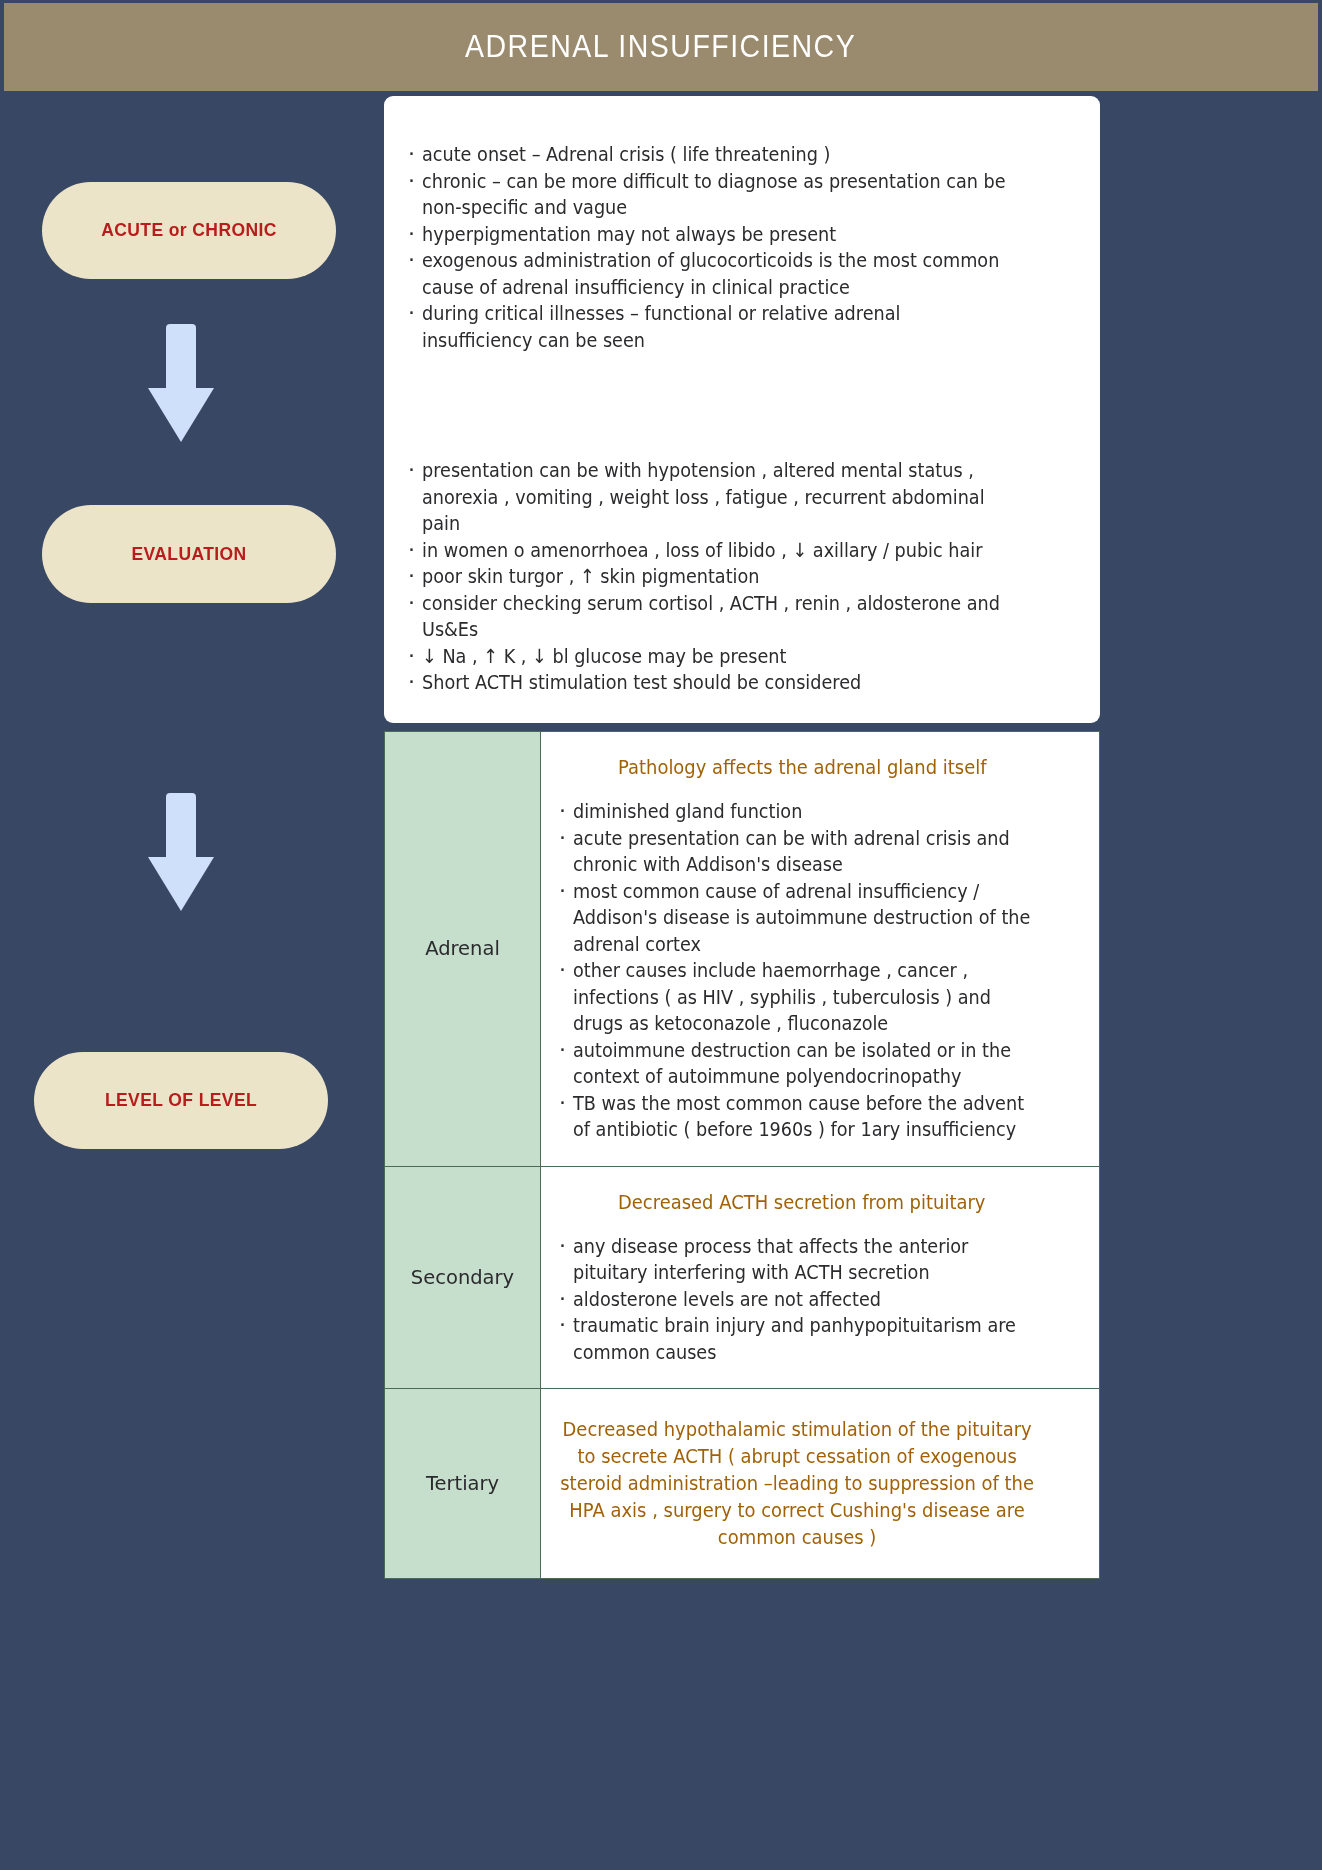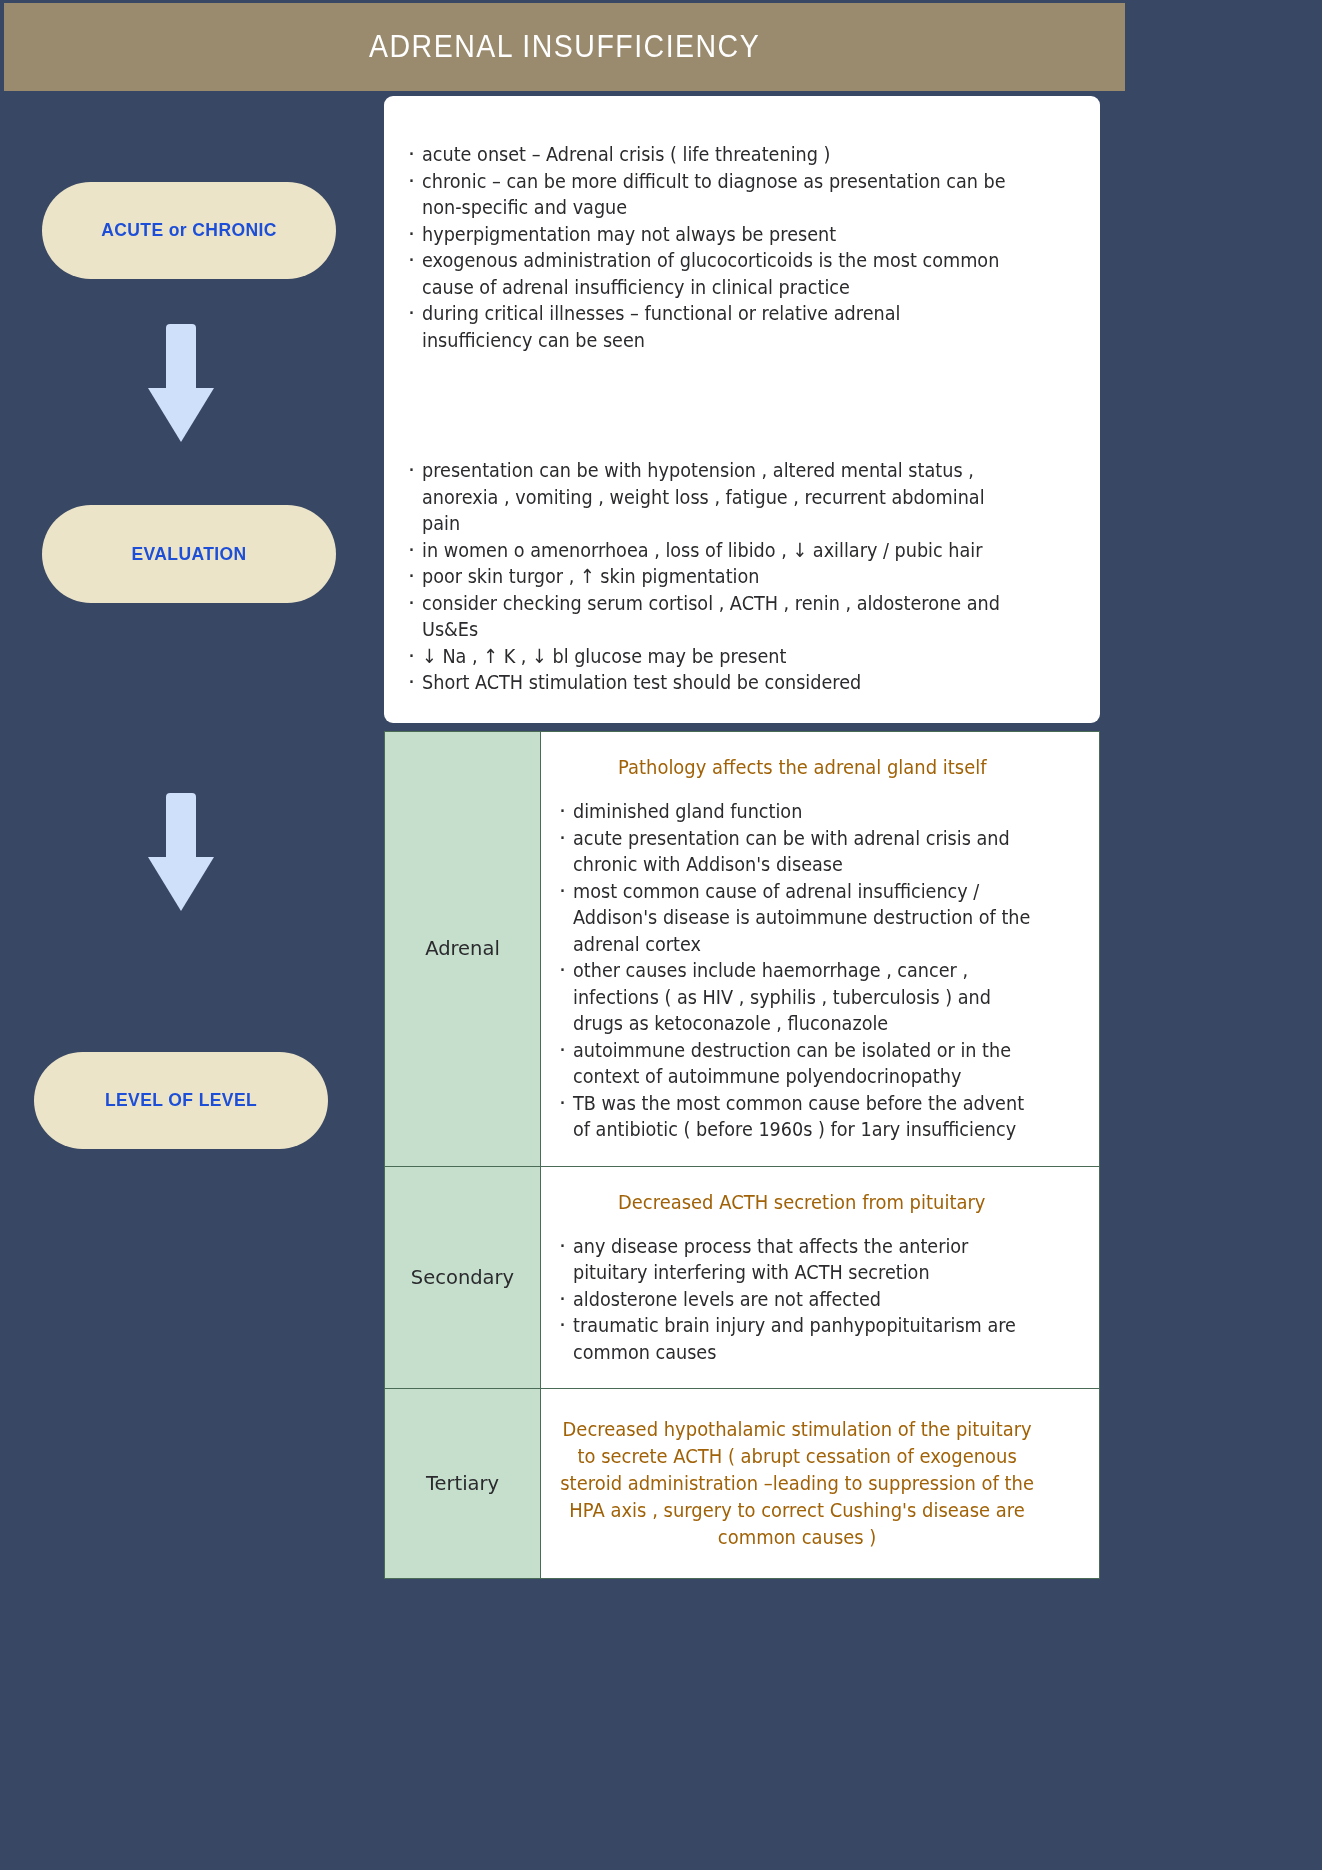--- a/index.html
+++ b/index.html
@@ -17,21 +17,21 @@
     height: 1870px;
     background: #384763;
     overflow: hidden;
   }
 
   
   #header-banner {
     position: absolute;
     left: 4px;
     top: 3px;
-    width: 1121px;
+    width: 1314px;
     height: 88px;
     background: #9a8a6e;
     display: flex;
     align-items: center;
     justify-content: center;
   }
   #header-title {
     color: #ffffff;
     font-size: 31px;
     letter-spacing: 1.6px;
@@ -58,21 +58,21 @@
     height: 1779px;
   }
 
   .pill {
     position: absolute;
     background: #ece4c8;
     border-radius: 600px;
     display: flex;
     align-items: center;
     justify-content: center;
-    color: #1d4ed8;
+    color: #b91c1c;
     font-family: "Liberation Sans", "DejaVu Sans", sans-serif;
     font-weight: bold;
     font-size: 17.5px;
     letter-spacing: 0.4px;
     text-align: center;
   }
   #pill-acute  { left: 42px;  top: 91px;  width: 294px; height: 97px; }
   #pill-eval   { left: 42px;  top: 414px; width: 294px; height: 98px; }
   #pill-level  { left: 34px;  top: 961px; width: 294px; height: 97px; }
 

